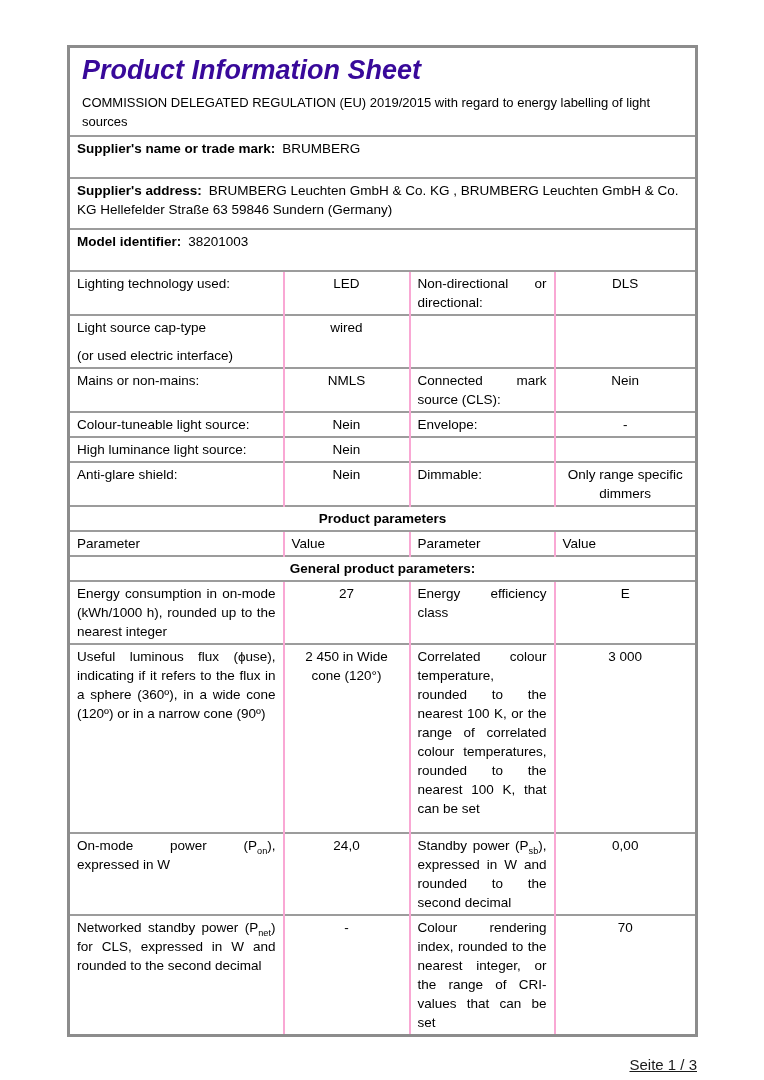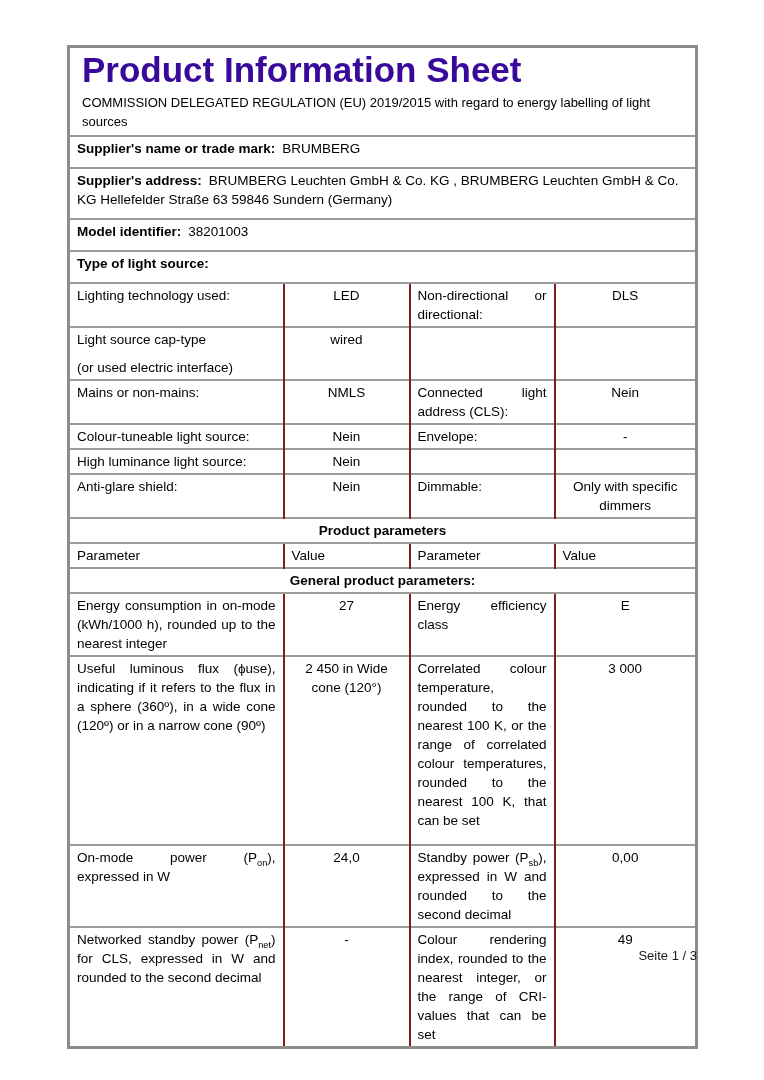--- a/index.html
+++ b/index.html
@@ -19,70 +19,72 @@
   table.sheet {
     position: absolute;
     left: 67px;
     top: 45px;
     width: 628px;
     border-collapse: collapse;
     table-layout: fixed;
     border: 3px solid #8c8c8c;
   }
   table.sheet td {
-    border-left: 2px solid #7f1d1d;
+    border-left: 2px solid #f9a8d4;
     border-top: 2px solid #9c9c9c;
     vertical-align: top;
     padding: 2px 7px 2px 7px;
     font-size: 13.5px;
     line-height: 19px;
     overflow: hidden;
   }
   table.sheet td:first-child { border-left: none; }
   .bold { font-weight: bold; }
   .ctr { text-align: center; }
   .just { text-align: justify; }
   .title-cell { padding: 6px 12px 4px 12px !important; }
   .doc-title {
-    font-size: 35px;
+    font-size: 27px;
     line-height: 32px;
     font-weight: bold;
     color: #38099a;
     margin: 0 0 7px 0;
+    font-style: italic;
   }
   .doc-subtitle {
     font-size: 13px;
     line-height: 19px;
     max-width: 586px;
   }
   .lbl-val .v { margin-left: 7px; }
   .gap-line { margin-top: 9px; }
   sub { font-size: 0.68em; line-height: 0; }
   
   tr.rt  { height: 88px; }
-  tr.rs  { height: 32px; }
+  tr.rs  { height: 42px; }
   tr.ra  { height: 51px; }
   tr.r1  { height: 40px; }
   tr.r2  { height: 44px; }
   tr.r3  { height: 42px; }
   tr.r4  { height: 22px; }
   tr.r5  { height: 21px; }
   tr.r6  { height: 40px; }
   tr.rh  { height: 21px; }
   tr.rch { height: 22px; margin-left: 48px; }
   tr.re  { height: 59px; }
   tr.rf  { height: 189px; }
   tr.ro  { height: 77px; }
   tr.rn  { height: 116px; }
   .page-footer {
     position: absolute;
     right: 67px;
-    top: 948px;
-    font-size: 13px;
+    top: 1056px;
+    font-size: 15px;
     color: #1a1a1a;
+    text-decoration: underline;
   }
 </style>
 </head>
 <body>
 
 <div class="page">
   <table class="sheet">
     <colgroup>
       <col style="width:215px">
         <col style="width:126px">
@@ -109,64 +111,59 @@
         <span class="bold">Supplier's address:</span><span class="v">BRUMBERG Leuchten GmbH &amp; Co. KG , BRUMBERG Leuchten GmbH &amp; Co. KG Hellefelder Straße 63 59846 Sundern (Germany)</span>
       </td>
     </tr>
 
     <tr class="rs">
       <td colspan="4" class="lbl-val">
         <span class="bold">Model identifier:</span><span class="v">38201003</span>
       </td>
     </tr>
 
-    <tr class="rs">
-      <td colspan="4">
-        <span class="bold">Type of light source:</span>
-      </td>
-    </tr>
 
     <tr class="r1">
       <td class="just">Lighting technology used:</td>
       <td class="ctr">LED</td>
       <td class="just">Non-directional or directional:</td>
       <td class="ctr">DLS</td>
     </tr>
     <tr class="r2">
       <td>
         <div>Light source cap-type</div>
         <div class="gap-line">(or used electric interface)</div>
       </td>
       <td class="ctr">wired</td>
       <td></td>
       <td class="ctr"></td>
     </tr>
     <tr class="r3">
       <td class="just">Mains or non-mains:</td>
       <td class="ctr">NMLS</td>
-      <td class="just">Connected light address (CLS):</td>
+      <td class="just">Connected mark source (CLS):</td>
       <td class="ctr">Nein</td>
     </tr>
     <tr class="r4">
       <td class="just">Colour-tuneable light source:</td>
       <td class="ctr">Nein</td>
       <td class="just">Envelope:</td>
       <td class="ctr">-</td>
     </tr>
     <tr class="r5">
       <td class="just">High luminance light source:</td>
       <td class="ctr">Nein</td>
       <td class="just"></td>
       <td class="ctr"></td>
     </tr>
     <tr class="r6">
       <td class="just">Anti-glare shield:</td>
       <td class="ctr">Nein</td>
       <td class="just">Dimmable:</td>
-      <td class="ctr">Only with specific dimmers</td>
+      <td class="ctr">Only range specific dimmers</td>
     </tr>
 
     <tr class="rh">
       <td colspan="4" class="ctr">
         <span class="bold">Product parameters</span>
       </td>
     </tr>
 
     <tr class="rch">
       <td>Parameter</td>
@@ -199,19 +196,19 @@
       <td class="just"><span>On-mode power (P</span><sub>on</sub><span>), expressed in W</span></td>
       <td class="ctr">24,0</td>
       <td class="just"><span>Standby power (P</span><sub>sb</sub><span>), expressed in W and rounded to the second decimal</span></td>
       <td class="ctr">0,00</td>
     </tr>
 
     <tr class="rn">
       <td class="just"><span>Networked standby power (P</span><sub>net</sub><span>) for CLS, expressed in W and rounded to the second decimal</span></td>
       <td class="ctr">-</td>
       <td class="just">Colour rendering index, rounded to the nearest integer, or the range of CRI-values that can be set</td>
-      <td class="ctr">49</td>
+      <td class="ctr">70</td>
     </tr>
   </tbody>
     </table>
 
   <div class="page-footer">Seite 1 / 3</div>
 </div>
 
 </body></html>

